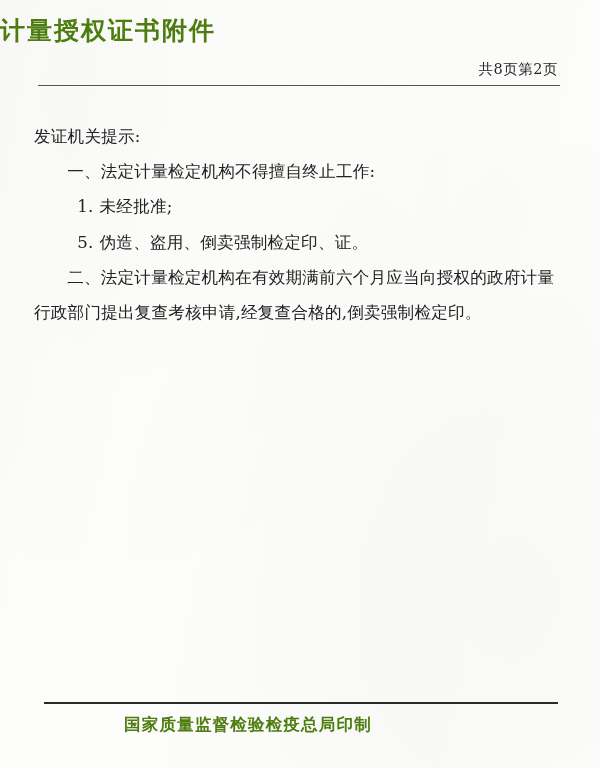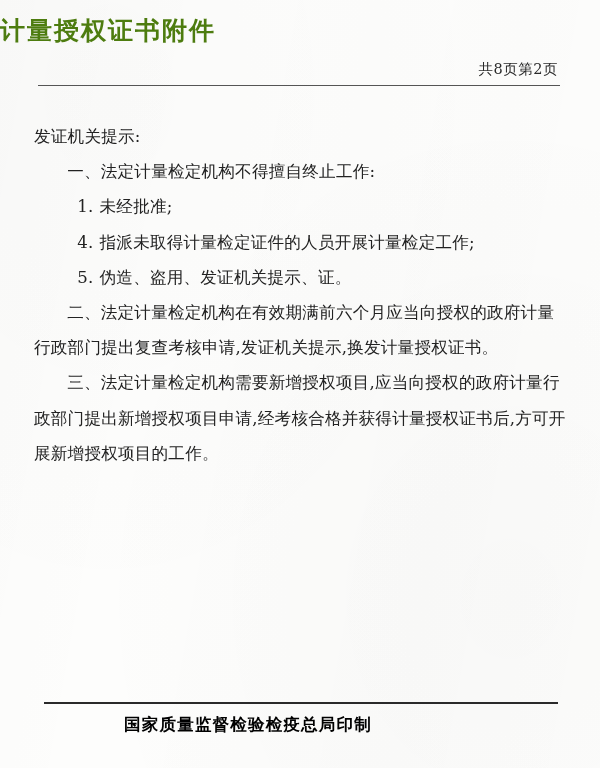--- a/index.html
+++ b/index.html
@@ -112,21 +112,21 @@
 
   .footer-print {
     position: absolute;
     left: 0;
     top: 714px;
     width: 496px;
     text-align: center;
     font-size: 16.5px;
     font-weight: 700;
     letter-spacing: 1.2px;
-    color: #000000;
+    color: #4d7c0f;
   }
 </style>
 </head>
 <body>
 
 <div class="page"></div>
 
 <div class="content">
 
   <div class="doc-title">计量授权证书附件</div>
@@ -140,31 +140,27 @@
     <p class="lead"><span>发证机关提示:</span></p>
 
     <p class="para">一、法定计量检定机构不得擅自终止工作:</p>
 
     <p class="sub-item">
       <span class="num">1.</span><span>未经批准;</span>
     </p>
 
 
 
+
     <p class="sub-item">
-      <span class="num">4.</span><span>指派未取得计量检定证件的人员开展计量检定工作;</span>
+      <span class="num">5.</span><span>伪造、盗用、倒卖强制检定印、证。</span>
     </p>
 
-    <p class="sub-item">
-      <span class="num">5.</span><span>伪造、盗用、发证机关提示、证。</span>
-    </p>
+    <p class="para">二、法定计量检定机构在有效期满前六个月应当向授权的政府计量行政部门提出复查考核申请,经复查合格的,倒卖强制检定印。</p>
 
-    <p class="para">二、法定计量检定机构在有效期满前六个月应当向授权的政府计量行政部门提出复查考核申请,发证机关提示,换发计量授权证书。</p>
-
-    <p class="para">三、法定计量检定机构需要新增授权项目,应当向授权的政府计量行政部门提出新增授权项目申请,经考核合格并获得计量授权证书后,方可开展新增授权项目的工作。</p>
 
 
   </div>
 
   <div class="rule-bottom"></div>
 
   <div class="footer-print">国家质量监督检验检疫总局印制</div>
 
 </div>
 

